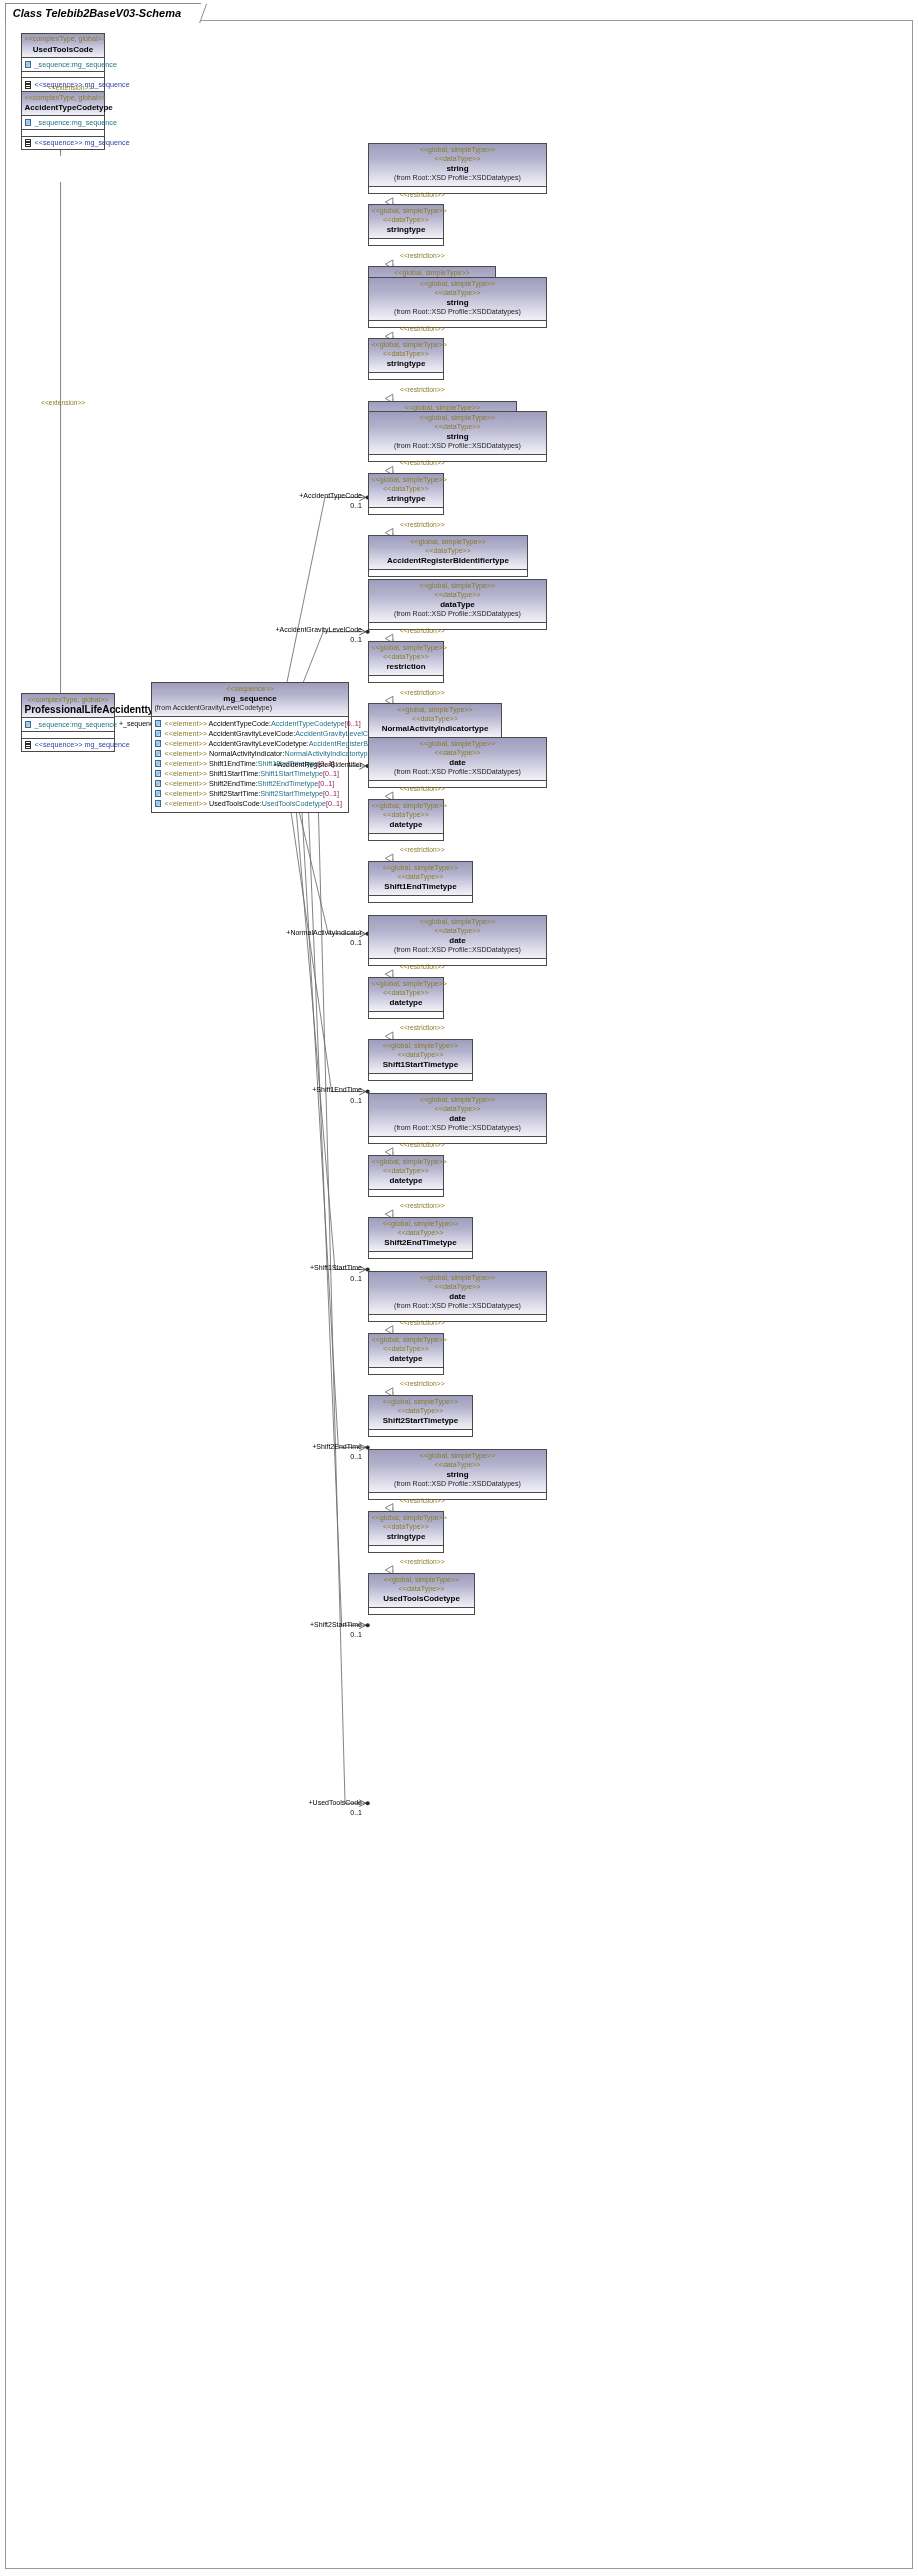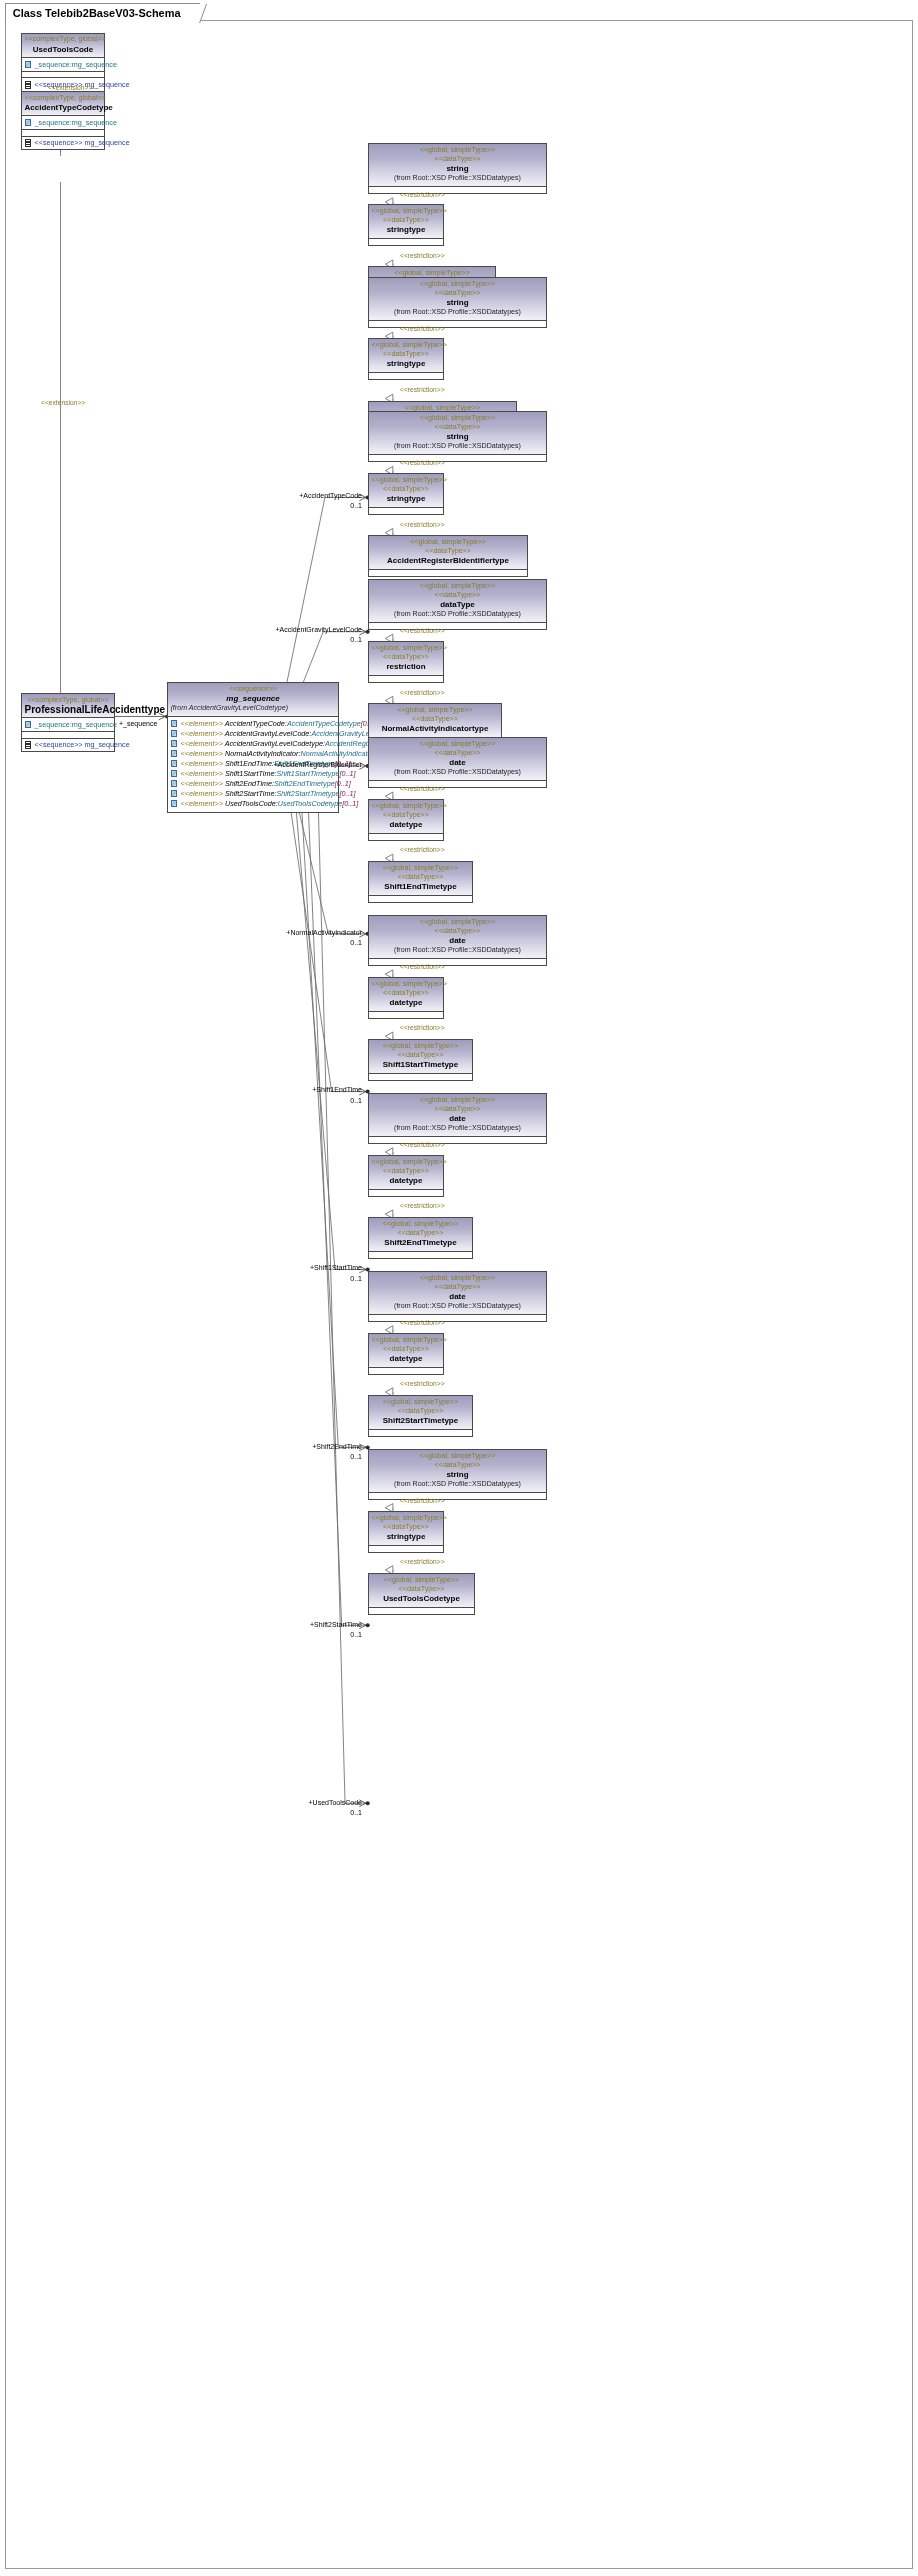--- a/index.html
+++ b/index.html
@@ -26,20 +26,21 @@
     padding: 1.7px 18.5px 1.7px 6.7px;
     border: 0.8px solid #8c8c8c;
     border-bottom: none;
     background: #ffffff;
     font-size: 11px;
     font-weight: bold;
     color: #000000;
     line-height: 15px;
     white-space: nowrap;
     z-index: 5;
+    font-style: italic;
   }
   #diagram-tab::after {
     content: "";
     position: absolute;
     right: -0.8px; top: -0.8px;
     width: 15px; height: 19.3px;
     background: #ffffff;
     border-right: 0.8px solid #8c8c8c;
     transform: skewX(-20deg);
     transform-origin: bottom right;
@@ -297,21 +298,21 @@
     <div class="seg empty"></div>
     <div class="seg">
       <div class="row">
         <span class="ic-seq"></span>
         <span class="tp2">&lt;&lt;sequence&gt;&gt; mg_sequence</span>
       </div>
     </div>
   </div>
   <div class="assoclabel" style="left:113px; top:699px;">+_sequence</div>
 
-  <div class="umlbox" style="left:161px; top:661px; width:172px;font-style:italic;">
+  <div class="umlbox" style="left:145px; top:661px; width:198px;">
     <div class="umlhead">
       <div class="stereo">&lt;&lt;sequence&gt;&gt;</div>
       <div class="cname">mg_sequence</div>
       <div class="fromline" style="text-align:left;">(from AccidentGravityLevelCodetype)</div>
     </div>
     <div class="seg" style="padding:2.5px 2.5px 3.4px 2.5px;">
       <div id="mg-elements">
           <div class="row">
             <span class="ic-attr"></span>
             <span><span class="kw">&lt;&lt;element&gt;&gt; </span><span>AccidentTypeCode:</span><span class="tp">AccidentTypeCodetype</span><span class="mult">[0..1]</span></span>

